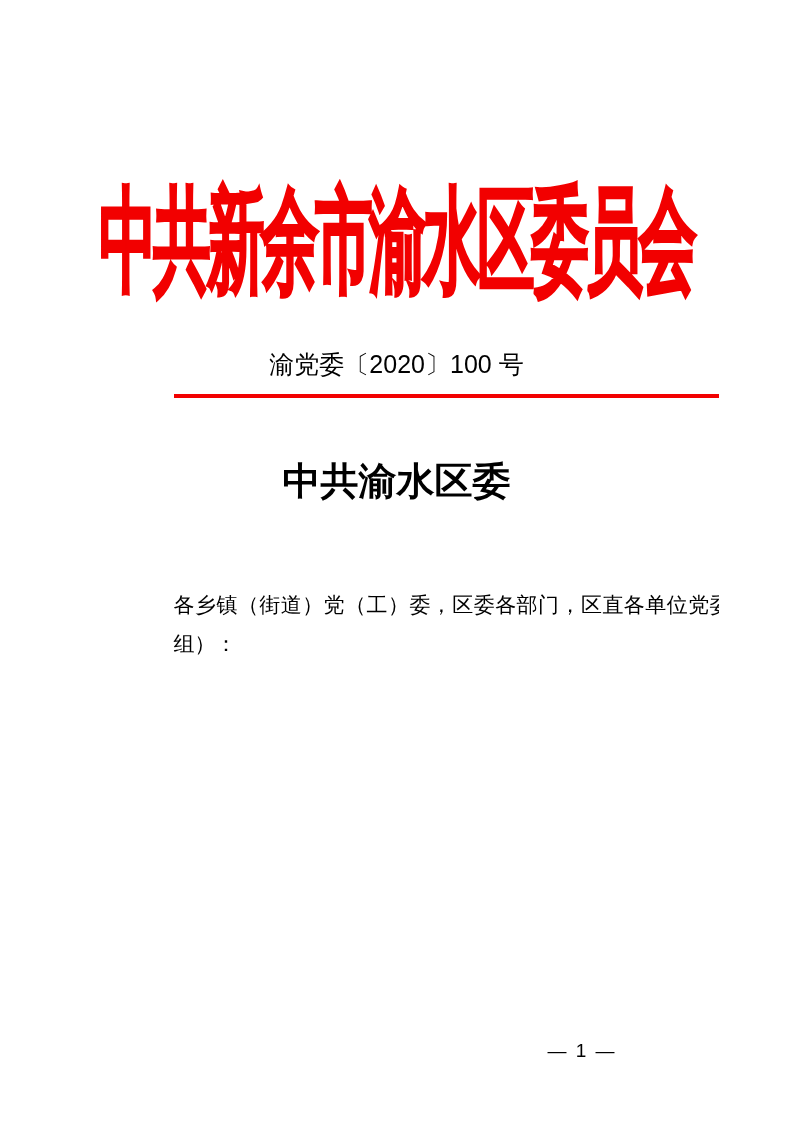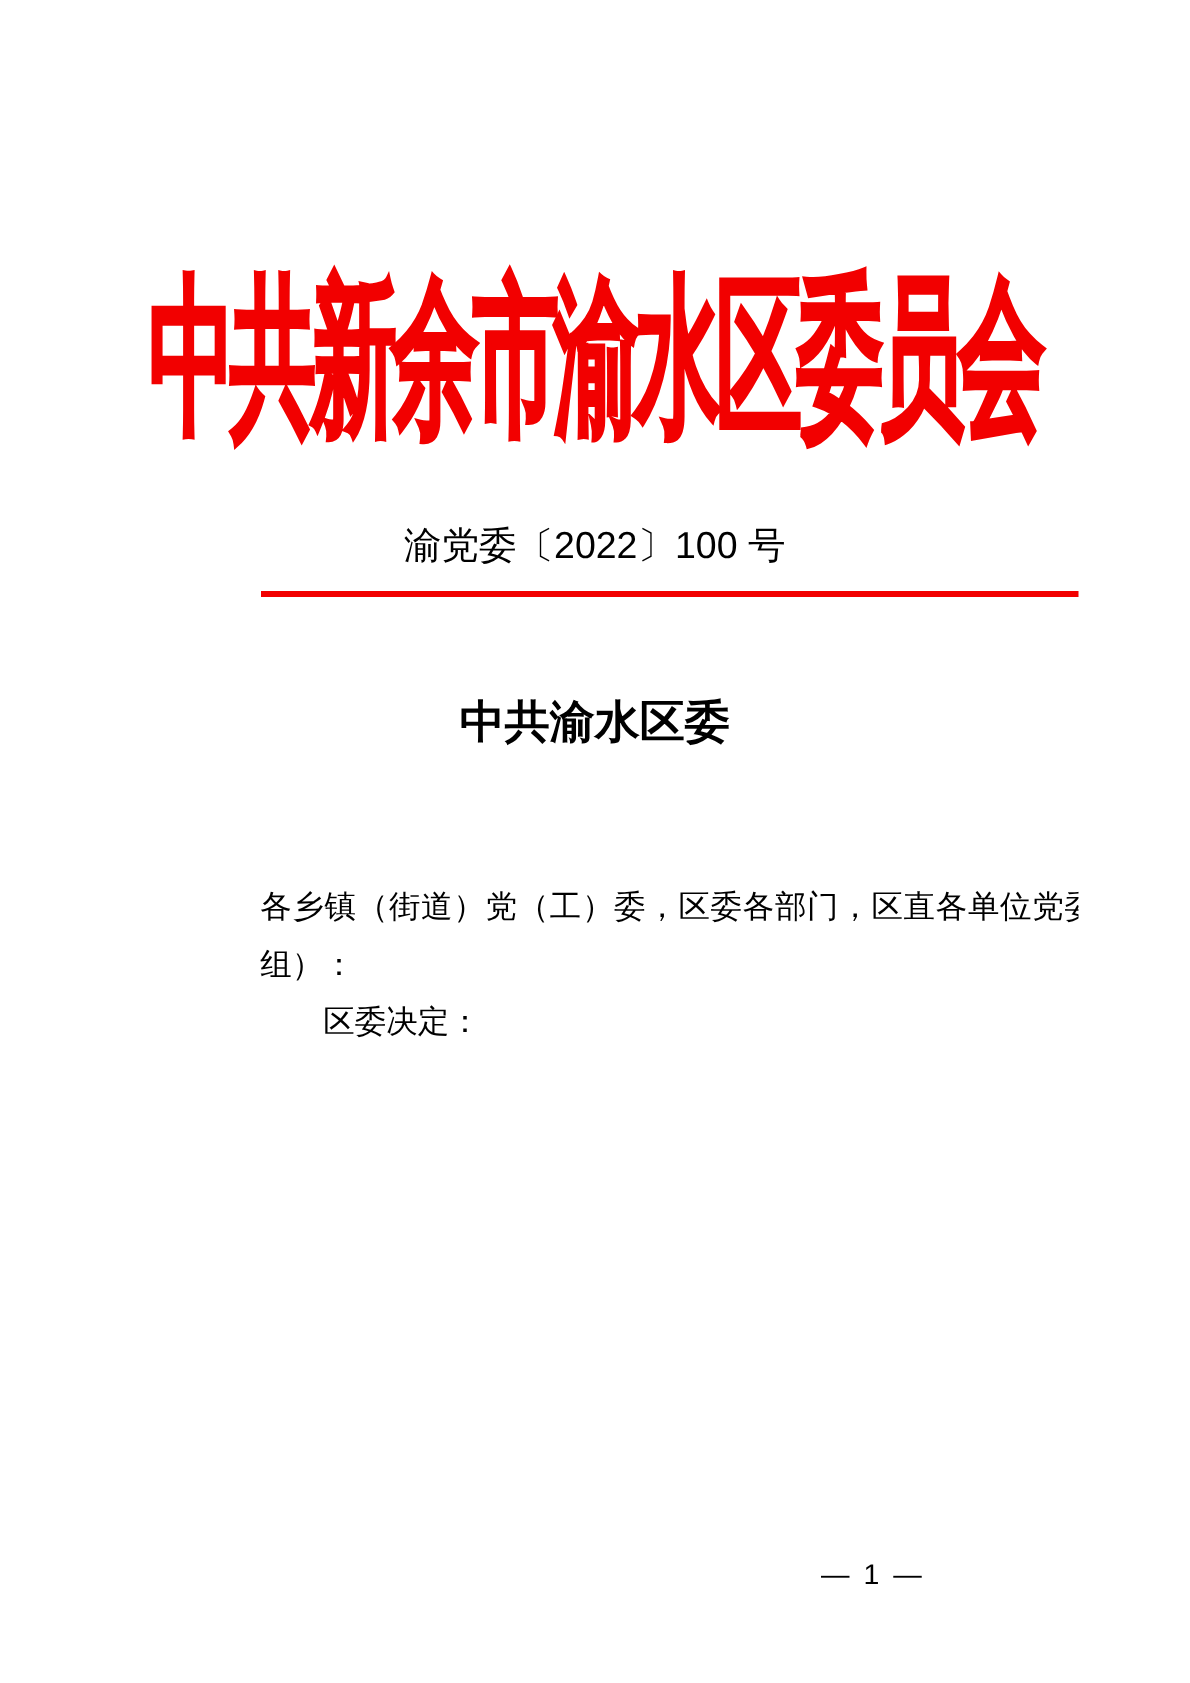--- a/index.html
+++ b/index.html
@@ -62,21 +62,21 @@
     background: var(--red);
   }
 
   
   .doc-title {
     position: absolute;
     top: 463px;
     left: 0;
     width: 100%;
     text-align: center;
-    font-size: 30px;
+    font-size: 38px;
     font-weight: bold;
     line-height: 37px;
     color: #000000;
   }
 
   
   .body-text {
     position: absolute;
     top: 586px;
     left: 99px;
@@ -103,28 +103,27 @@
 </style>
 </head>
 <body>
 
 <div class="page">
 
   <div class="letterhead">
     <span class="letterhead-text">中共新余市渝水区委员会</span>
   </div>
 
-  <div class="doc-number">渝党委〔2022〕100 号</div>
+  <div class="doc-number">渝党委〔2020〕100 号</div>
 
   <div class="red-divider"></div>
 
   <div class="doc-title">
     <div>中共渝水区委</div>
   </div>
 
   <div class="body-text">
     <p class="salutation">各乡镇（街道）党（工）委，区委各部门，区直各单位党委（党组）：</p>
-    <p class="para">区委决定：</p>
   </div>
 
   <div class="page-number">— 1 —</div>
 
 </div>
 
 </body></html>

